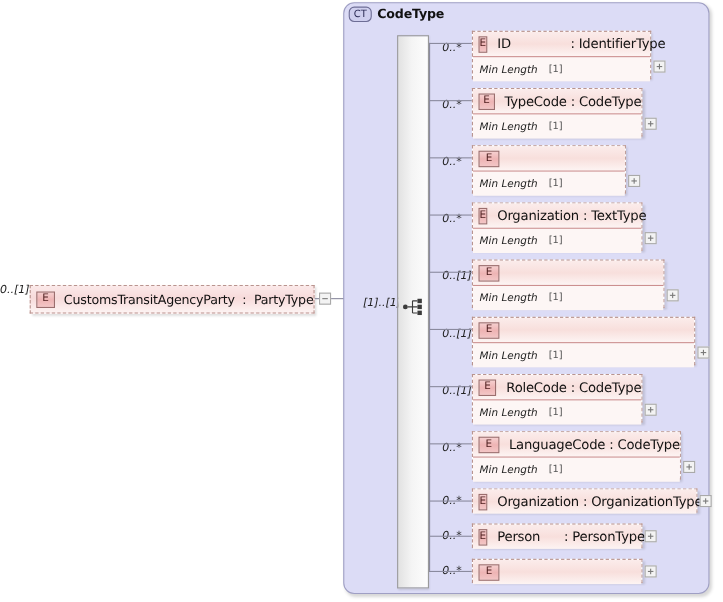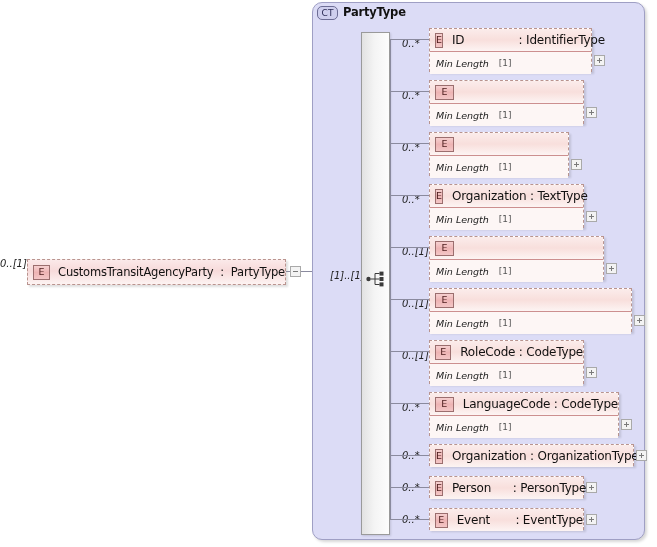--- a/index.html
+++ b/index.html
@@ -133,21 +133,21 @@
     <span class="root-label">CustomsTransitAgencyParty  :  PartyType</span>
   </div>
 
   <div class="expander minus" style="left:290px;top:266px;"></div>
 
   <div class="line hline" style="left:286px;top:271px;width:4px;"></div>
   <div class="line hline" style="left:301px;top:271px;width:26px;"></div>
 
   <div class="type-panel"></div>
   <div class="ct-badge">CT</div>
-  <div class="ct-title">PartyType</div>
+  <div class="ct-title">CodeType</div>
 
   <span class="occ" style="left:330px;top:270px;">[1]..[1]</span>
 
   <div class="seq-bar"></div>
   <svg class="seq-icon" viewBox="0 0 20 16">
     <circle cx="2.5" cy="8" r="2.2" fill="#3b3b3b"></circle>
     <line x1="4.5" y1="8" x2="9" y2="8" stroke="#3b3b3b" stroke-width="1"></line>
     <line x1="9" y1="2.5" x2="9" y2="13.5" stroke="#3b3b3b" stroke-width="1"></line>
     <line x1="9" y1="2.5" x2="13.5" y2="2.5" stroke="#3b3b3b" stroke-width="1"></line>
     <line x1="9" y1="8" x2="13.5" y2="8" stroke="#3b3b3b" stroke-width="1"></line>
@@ -169,20 +169,21 @@
           <span class="facet">Min Length</span>
           <span class="fval">[1]</span>
         </div>
       </div>
       <div class="expander plus" style="left: 594px; top: 55px;"></div>
       <span class="occ" style="left: 402px; top: 90px;">0..*</span>
       <div class="line hline" style="left: 390px; top: 91px; width: 39px;"></div>
       <div class="card two" style="left: 429px; top: 80px; width: 155px; height: 44px;">
         <div class="hdr">
           <span class="ebadge">E</span>
+          <span class="name">TypeCode : CodeType</span>
         </div>
         <div class="ftr">
           <span class="facet">Min Length</span>
           <span class="fval">[1]</span>
         </div>
       </div>
       <div class="expander plus" style="left: 586px; top: 107px;"></div>
       <span class="occ" style="left: 402px; top: 142px;">0..*</span>
       <div class="line hline" style="left: 390px; top: 143px; width: 39px;"></div>
       <div class="card two" style="left: 429px; top: 132px; width: 140px; height: 44px;">
@@ -274,20 +275,19 @@
           <span class="ebadge">E</span>
           <span class="name">Person      : PersonType</span>
         </div>
       </div>
       <div class="expander plus" style="left: 586px; top: 482px;"></div>
       <span class="occ" style="left: 402px; top: 514px;">0..*</span>
       <div class="line hline" style="left: 390px; top: 519px; width: 39px;"></div>
       <div class="card" style="left: 429px; top: 508px; width: 155px; height: 22px;">
         <div class="hdr">
           <span class="ebadge">E</span>
-          <span class="name">Event       : EventType</span>
         </div>
       </div>
       <div class="expander plus" style="left: 586px; top: 514px;"></div>
       <div class="line vline" style="left: 390px; top: 39px; height: 480px;"></div>
     </div>
 
 </div>
 
 </body></html>

